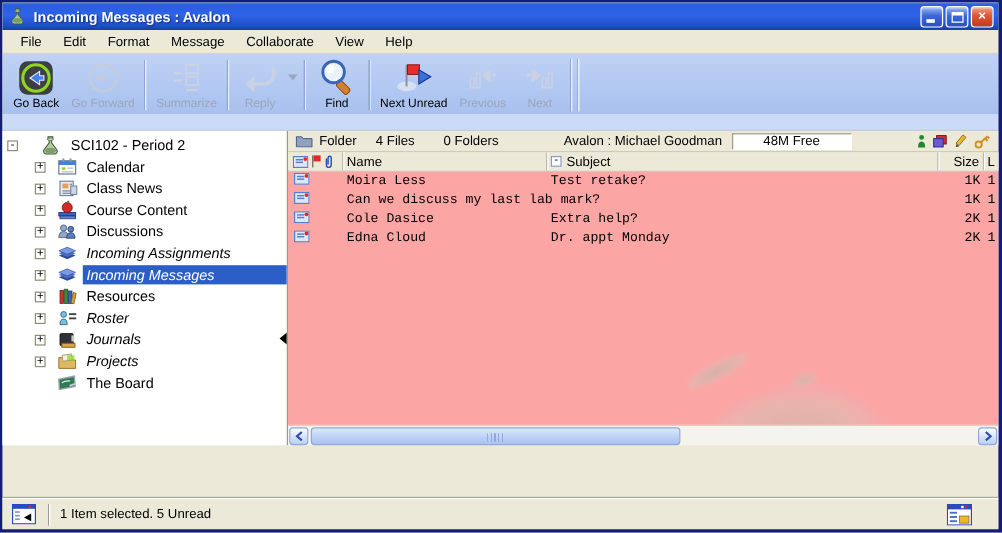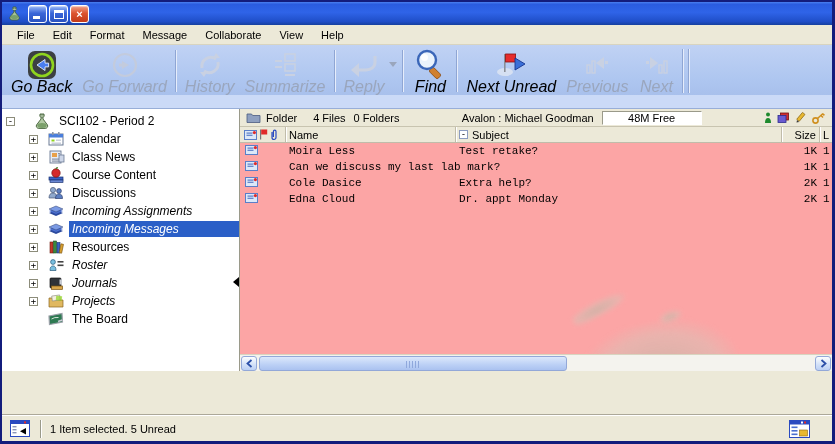--- a/index.html
+++ b/index.html
@@ -27,21 +27,21 @@
   .winbtn .max-glyph { position:absolute; left:4px; top:4px; width:10px; height:9px; border:1px solid #fff; border-top-width:3px; }
   
   .menubar { height:20px; flex:0 0 20px; background:#ece9d8; display:flex; align-items:center; padding-left:6px; border-bottom:1px solid #d8d4c0; }
   .menu-item { font-size:11px; color:#000; padding:2px 9px; cursor:default; }
   
   .toolbar-wrap { flex:0 0 64px; border-bottom:1px solid #98aed8; display:flex; flex-direction:column; }
   .toolbar { flex:1 1 auto; background:linear-gradient(180deg,#c0d2f4,#aec6f0 70%,#a8c0ec 100%); display:flex; align-items:stretch; padding:2px 4px 0 4px; }
   .toolbar-strip { flex:0 0 13px; background:#cbdaf7; }
   .tbtn { display:flex; flex-direction:column; align-items:center; justify-content:flex-end; padding:1px 5px 2px 5px; min-width:46px; }
   .tbtn .ticon { height:32px; display:flex; align-items:center; justify-content:center; }
-  .tbtn .tlabel { font-size:16px; color:#000; white-space:nowrap; line-height:12px;font-style:italic; }
+  .tbtn .tlabel { font-size:10px; color:#000; white-space:nowrap; line-height:12px; }
   .tbtn.disabled .tlabel { color:#9aa6bd; }
   .tsep { width:2px; margin:3px 3px; background:linear-gradient(90deg,#8fa6d4 50%,#e6edfb 50%); flex:0 0 2px; }
   .tsep.tall { margin:2px 2px; }
   .dd-caret { width:0; height:0; border-left:4px solid transparent; border-right:4px solid transparent; border-top:5px solid #9aa6bd; align-self:center; margin:0 2px 14px 0; }
   .toolbar-fill { flex:1 1 auto; }
   
   .content { flex:1 1 auto; display:flex; min-height:0; background:#fff; }
   .sidebar { flex:0 0 238px; background:#fff; border-right:1px solid #9a9a8a; padding-top:3px; position:relative; overflow:hidden; }
   .tree-row { display:flex; align-items:center; height:18px; padding-left:27px; font-size:12px; white-space:nowrap; cursor:default; }
   .tree-row.root { padding-left:4px; }
@@ -54,21 +54,21 @@
   .tree-row.root .nicon { width:20px; height:18px; margin:0 4px 0 8px; flex:0 0 20px; }
   .tlabel2 { padding:1px 3px; }
   .tree-row .it { font-style:italic; }
   .tlabel2.sel { background:#2b5fc7; color:#fff; flex:1 1 auto; }
   .collapse-arrow { position:absolute; right:0; top:168px; width:0; height:0; border-top:5px solid transparent; border-bottom:5px solid transparent; border-right:6px solid #000; }
   
   .main { flex:1 1 auto; display:flex; flex-direction:column; min-width:0; position:relative; }
   .folder-bar { flex:0 0 18px; background:#ece9d8; border-bottom:1px solid #c8c4b0; display:flex; align-items:center; padding:0 6px; font-size:11px; white-space:nowrap; }
   .folder-bar .ficon { width:15px; height:11px; margin-right:5px; }
   .fb-files { margin-left:16px; }
-  .fb-folders { margin-left:8px; }
+  .fb-folders { margin-left:24px; }
   .fb-server { margin-left:auto; }
   .fb-free { width:100px; height:14px; background:#fff; border:1px solid; border-color:#9a9a8a #fff #fff #9a9a8a; text-align:center; line-height:12px; margin-left:8px; }
   .fb-icons { margin-left:auto; display:flex; align-items:center; gap:5px; }
   .list-header { flex:0 0 16px; background:#ece9d8; border-bottom:1px solid #c0bcaa; display:flex; align-items:center; font-size:11px; }
   .hc { display:flex; align-items:center; height:100%; padding:0 3px; border-right:1px solid #c0bcaa; box-shadow:1px 0 0 #fff; }
   .hc.icons { gap:2px; flex:0 0 46px; padding-left:4px; }
   .hc.name { flex:0 0 170px; }
   .hc.subject { flex:1 1 auto; gap:4px; }
   .hc.size { flex:0 0 38px; justify-content:flex-end; }
   .hc.clip { flex:0 0 12px; border-right:none; overflow:hidden; padding:0 0 0 3px; }
@@ -101,20 +101,21 @@
 <body>
 
 <div class="window">
 
   <div class="titlebar">
     <svg class="app-icon" viewBox="0 0 17 15">
       <path d="M7 1h3v2l-1 1v2l4 5c.6 1.4-.3 3-2 3H6c-1.7 0-2.6-1.6-2-3l4-5V4L7 3z" fill="#a8c49a" stroke="#3f5c35" stroke-width="0.8"></path>
       <ellipse cx="8.5" cy="11" rx="4" ry="2" fill="#79a06b"></ellipse>
       <ellipse cx="8.5" cy="3.2" rx="2.2" ry="0.9" fill="#cfe2c2" stroke="#3f5c35" stroke-width="0.6"></ellipse>
     </svg>
+    <span class="title">Incoming Messages : Avalon</span>
     <div class="winbtns">
       <div class="winbtn">
           <span class="min-glyph"></span>
         </div>
       <div class="winbtn">
           <span class="max-glyph"></span>
         </div>
       <div class="winbtn close"><span>×</span></div>
     </div>
   </div>
@@ -144,31 +145,20 @@
       <div class="tbtn disabled">
         <span class="ticon">
           <svg width="28" height="28" viewBox="0 0 28 28">
             <circle cx="14" cy="14" r="11" fill="none" stroke="#c3cbdd" stroke-width="2.2"></circle>
             <path d="M11 10 l7 4 -7 4 v-2.6 H8 v-2.8 h3 z" fill="#c3cbdd"></path>
           </svg>
         </span>
         <span class="tlabel">Go Forward</span>
       </div>
       <div class="tsep"></div>
-      <div class="tbtn disabled">
-        <span class="ticon">
-          <svg width="30" height="30" viewBox="0 0 30 30">
-            <path d="M7 18 a9 9 0 0 1 14 -9" fill="none" stroke="#c9d1e2" stroke-width="3"></path>
-            <path d="M23 12 a9 9 0 0 1 -14 9" fill="none" stroke="#c9d1e2" stroke-width="3"></path>
-            <path d="M21 3 l4 5 h-7 z" fill="#c9d1e2"></path>
-            <path d="M9 27 l-4 -5 h7 z" fill="#c9d1e2"></path>
-          </svg>
-        </span>
-        <span class="tlabel">History</span>
-      </div>
       <div class="tbtn disabled">
         <span class="ticon">
           <svg width="28" height="28" viewBox="0 0 28 28">
             <rect x="14" y="3" width="10" height="7" fill="none" stroke="#c9d1e2" stroke-width="1.6"></rect>
             <rect x="14" y="13" width="10" height="7" fill="none" stroke="#c9d1e2" stroke-width="1.6"></rect>
             <rect x="4" y="9" width="7" height="2" fill="#c9d1e2"></rect>
             <rect x="4" y="15" width="7" height="2" fill="#c9d1e2"></rect>
             <rect x="14" y="23" width="10" height="2" fill="#c9d1e2"></rect>
           </svg>
         </span>

